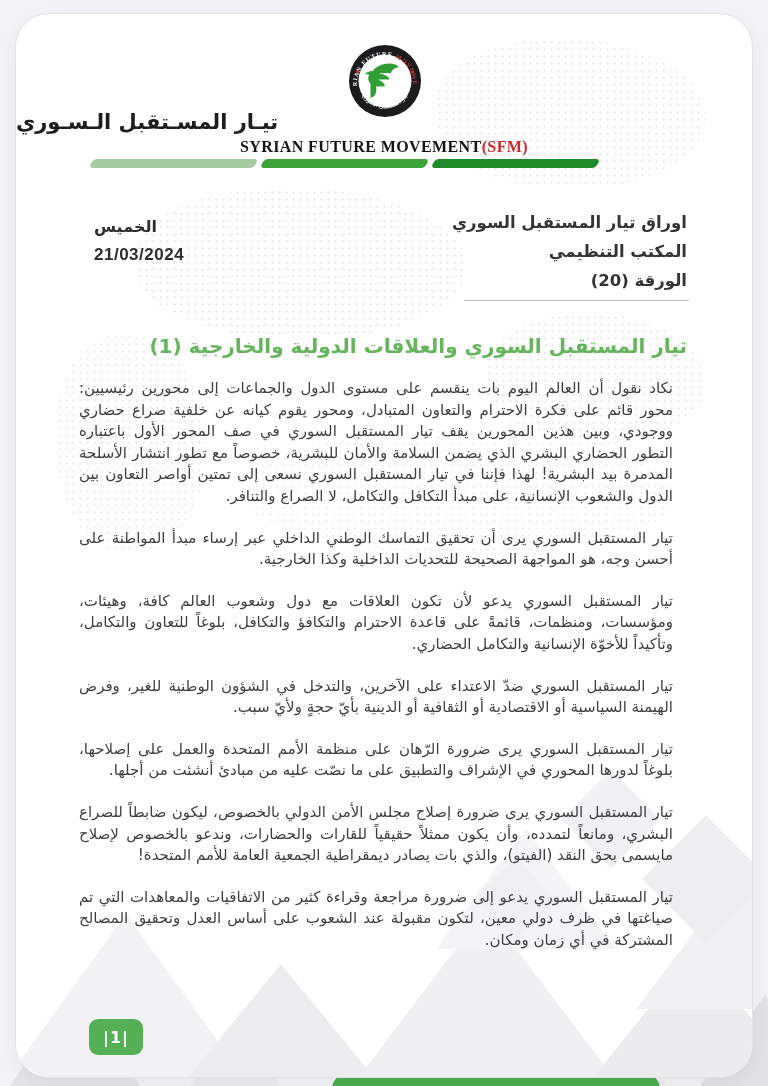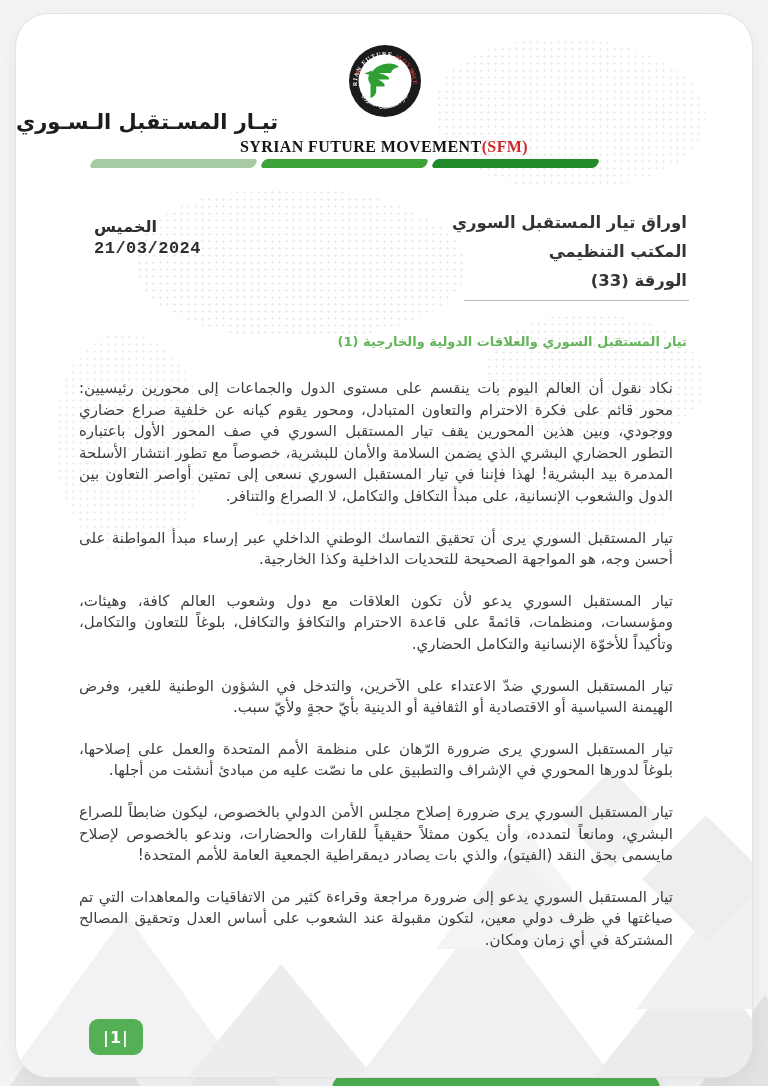--- a/index.html
+++ b/index.html
@@ -67,26 +67,26 @@
   .bar-2{left:246px;width:165px;background:var(--bar-mid);}
   .bar-3{left:417px;width:165px;background:var(--bar-dark);}
 
   
   .meta-right{position:absolute;right:65px;top:194px;text-align:right;direction:rtl;
     font-size:16.5px;font-weight:600;color:#343437;line-height:29px;}
   .meta-rule{position:absolute;left:448px;top:286px;width:225px;height:1px;background:#bcbcbf;}
   .meta-left{position:absolute;left:78px;top:203px;width:118px;text-align:left;direction:rtl;
     color:#2e2e30;}
   .meta-left .weekday{font-size:16px;font-weight:600;}
-  .meta-left .date{font-family:Liberation Mono, monospace;font-size:17px;font-weight:600;
-    letter-spacing:.5px;direction:ltr;margin-top:3px;}
+  .meta-left .date{font-family:Liberation Sans, sans-serif;font-size:17px;font-weight:600;
+    letter-spacing:.5px;direction:ltr;margin-top:9px;}
 
   
   .doc-title{position:absolute;right:65px;top:320px;direction:rtl;text-align:left;
-    font-size:13px;font-weight:bold;color:var(--title-green);}
+    font-size:20px;font-weight:bold;color:var(--title-green);}
   .body-text{position:absolute;left:63px;top:364px;width:610px;direction:rtl;
     text-align:justify;color:var(--ink);font-size:15px;line-height:21.6px;font-weight:500;
     z-index:1;}
   .body-text p{margin:0 16px 20px 0;}
 
   
   .page-badge{position:absolute;left:73px;top:1005px;width:54px;height:36px;
     background:var(--badge-green);border-radius:9px;color:#fff;font-size:16px;font-weight:bold;
     display:flex;align-items:center;justify-content:center;letter-spacing:1px;z-index:1;}
 </style>
@@ -151,21 +151,21 @@
 
     <div class="bars">
       <div class="bar-seg bar-1"></div>
       <div class="bar-seg bar-2"></div>
       <div class="bar-seg bar-3"></div>
     </div>
 
     <div class="meta-right">
       <div>اوراق تيار المستقبل السوري</div>
       <div>المكتب التنظيمي</div>
-      <div>الورقة (33)</div>
+      <div>الورقة (20)</div>
     </div>
     <div class="meta-rule"></div>
 
     <div class="meta-left">
       <div class="weekday">الخميس</div>
       <div class="date">21/03/2024</div>
     </div>
 
     <h1 class="doc-title">تيار المستقبل السوري والعلاقات الدولية والخارجية (1)</h1>
 

